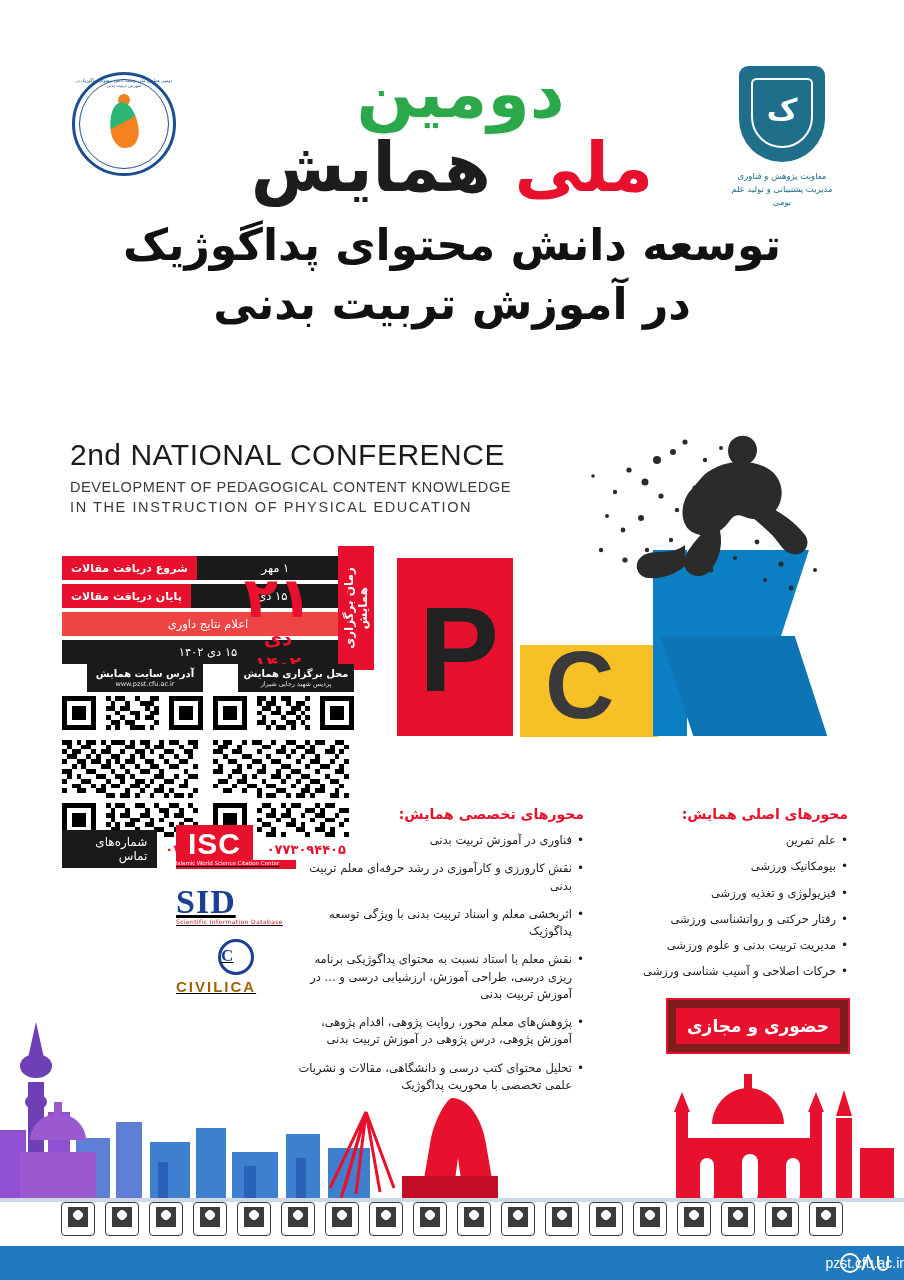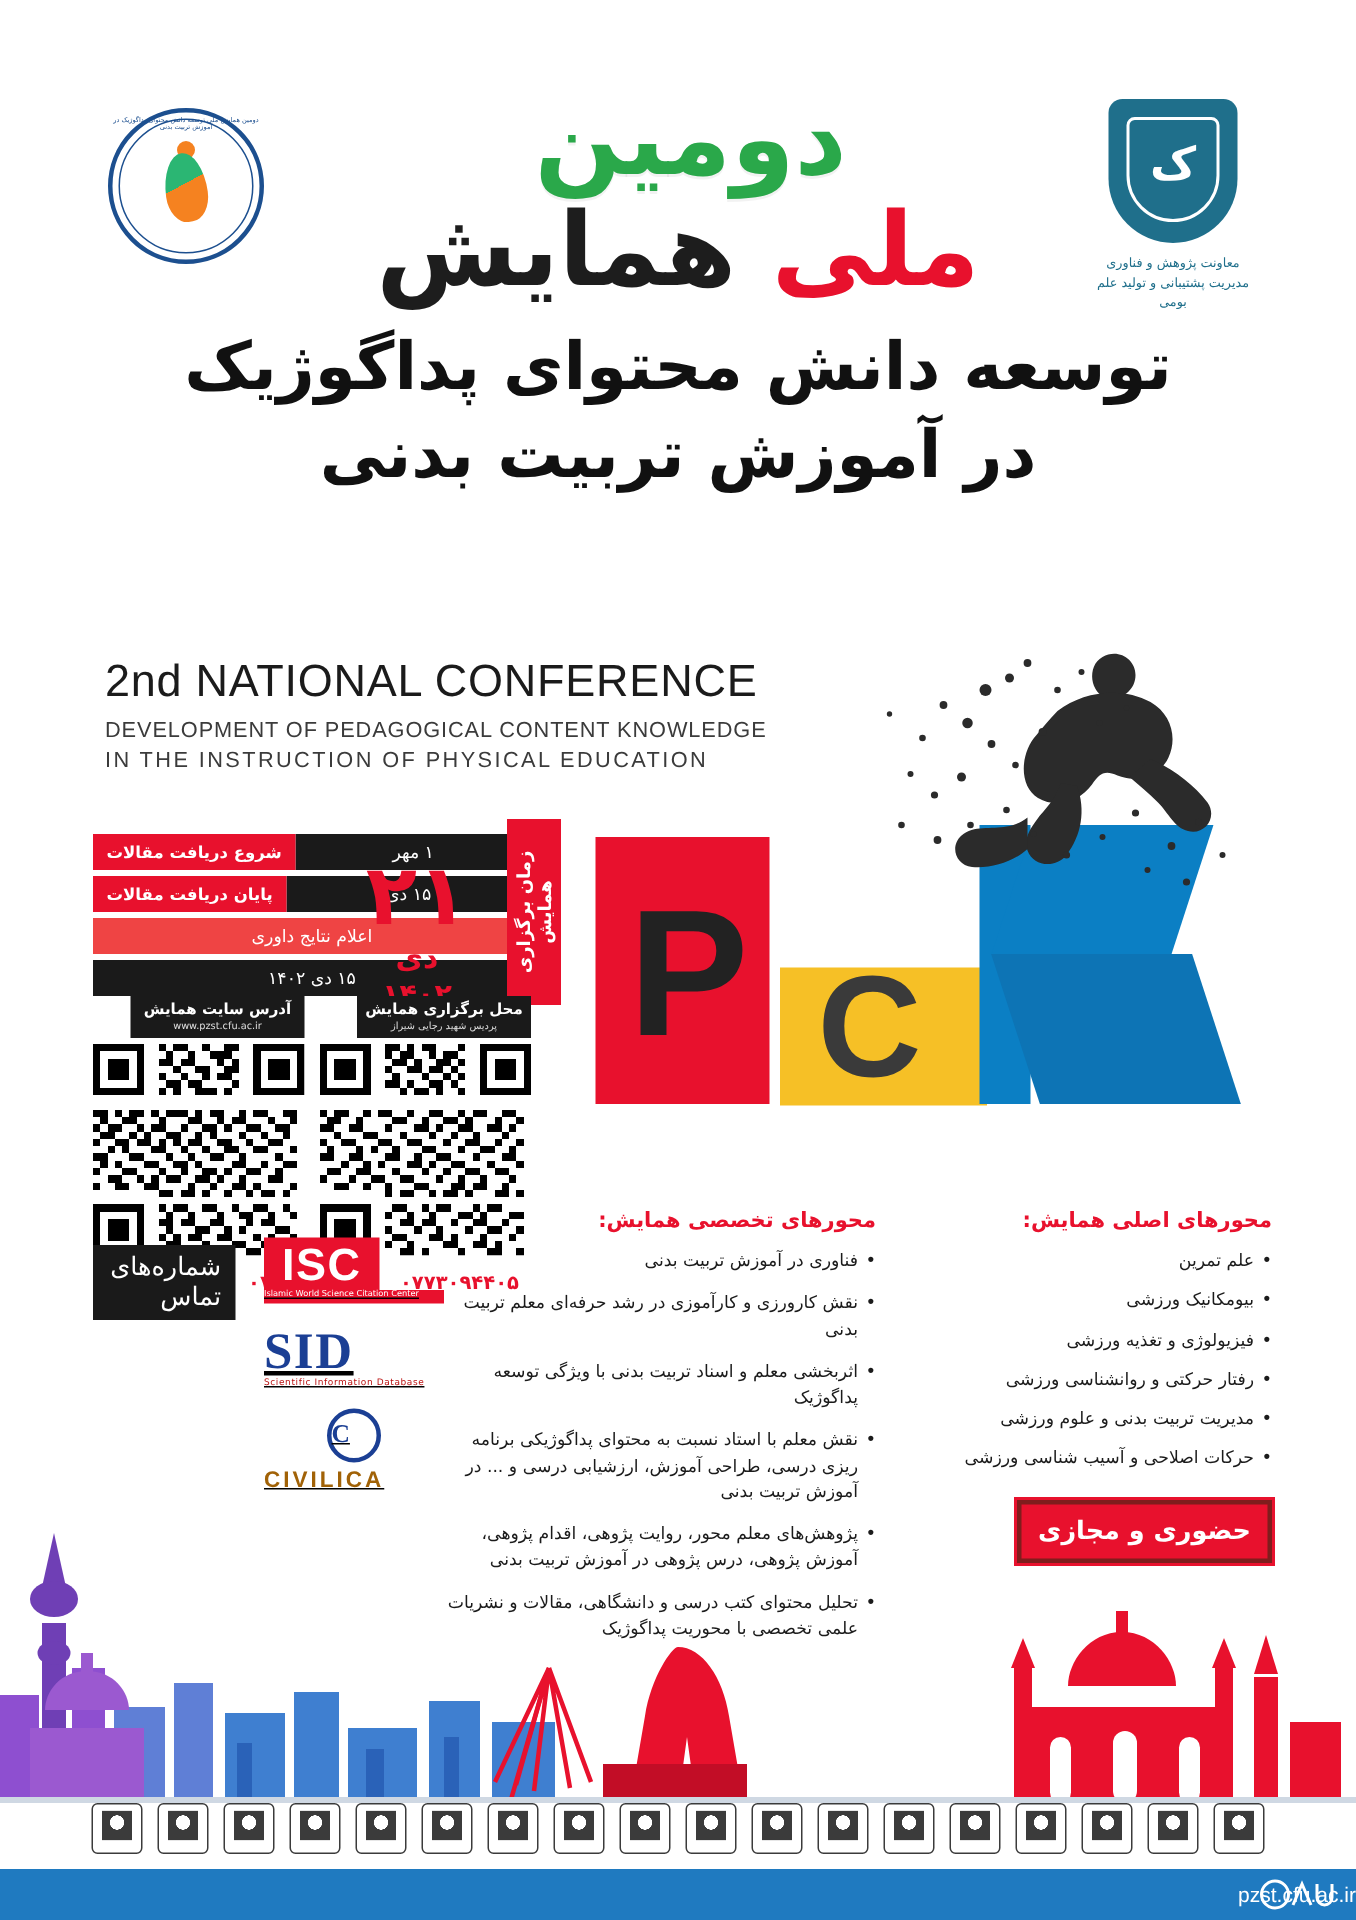--- a/index.html
+++ b/index.html
@@ -121,21 +121,21 @@
   .qrs{position:absolute;left:62px;top:664px;width:292px;display:flex;gap:10px;flex-direction:row-reverse;}
   .qrbox{width:141px;}
   .qrbox .qhead{background:#1a1a1a;color:#fff;text-align:center;padding:4px 2px;margin-left:25px;}
   .qrbox .qhead .h1{font-size:10px;font-weight:bold;}
   .qrbox .qhead .h2{font-size:6.5px;opacity:.85;margin-top:1px;}
   .qrwrap{position:relative;width:141px;height:141px;margin-top:4px;overflow:hidden;background:#fff;}
 
   .phones{
     position:absolute;left:62px;top:830px;width:292px;display:flex;flex-direction:row-reverse;align-items:stretch;
   }
-  .phones .plabel{background:#1a1a1a;color:#fff;font-size:17px;padding:5px 10px;display:flex;align-items:center;}
+  .phones .plabel{background:#1a1a1a;color:#fff;font-size:12px;padding:5px 10px;display:flex;align-items:center;}
   .phones .pnum{color:#e8112d;font-size:13px;font-weight:bold;padding:5px 8px;display:flex;align-items:center;gap:14px;direction:ltr;}
 
   
   .indexes{position:absolute;left:176px;top:825px;width:120px;text-align:left;text-decoration:underline;}
   .isc{
     background:#e8112d;color:#fff;font-weight:bold;font-size:30px;padding:2px 12px;display:inline-block;
     font-family:"Liberation Sans",sans-serif;letter-spacing:1px;
   }
   .isc-sub{font-size:5.5px;color:#fff;background:#e8112d;display:block;margin-top:-3px;padding-bottom:3px;}
   .sid{color:#1b3f94;font-weight:bold;font-size:34px;font-family:"Liberation Serif",serif;margin-top:14px;letter-spacing:1px;}
@@ -150,21 +150,21 @@
   
   .topics-main{position:absolute;right:56px;top:806px;width:240px;text-align:right;}
   .topics-spec{position:absolute;right:320px;top:806px;width:290px;text-align:right;}
   .th{color:#e8112d;font-weight:bold;font-size:14px;margin-bottom:10px;}
   .tli{font-size:11.5px;color:#1b1b1b;line-height:1.5;margin-bottom:9px;position:relative;padding-right:12px;}
   .tli:before{content:"•";position:absolute;right:0;top:-1px;color:#1b1b1b;font-size:12px;}
   .topics-spec .tli{margin-bottom:11px;}
 
   .badge-mode{
     position:absolute;right:56px;top:1000px;width:164px;height:36px;background:#e8112d;
-    display:flex;align-items:center;justify-content:center;border:3px solid #7f1d1d;
+    display:flex;align-items:center;justify-content:center;border:8px solid #7f1d1d;
     box-shadow:0 0 0 2px #e8112d;
   }
   .badge-mode span{color:#fff;font-size:17px;font-weight:bold;}
 
   
   .sky{position:absolute;left:0;bottom:78px;width:904px;height:240px;}
   .sponsors{
     position:absolute;left:0;bottom:38px;width:904px;height:46px;display:flex;
     align-items:center;justify-content:center;gap:10px;flex-direction:row-reverse;
   }

